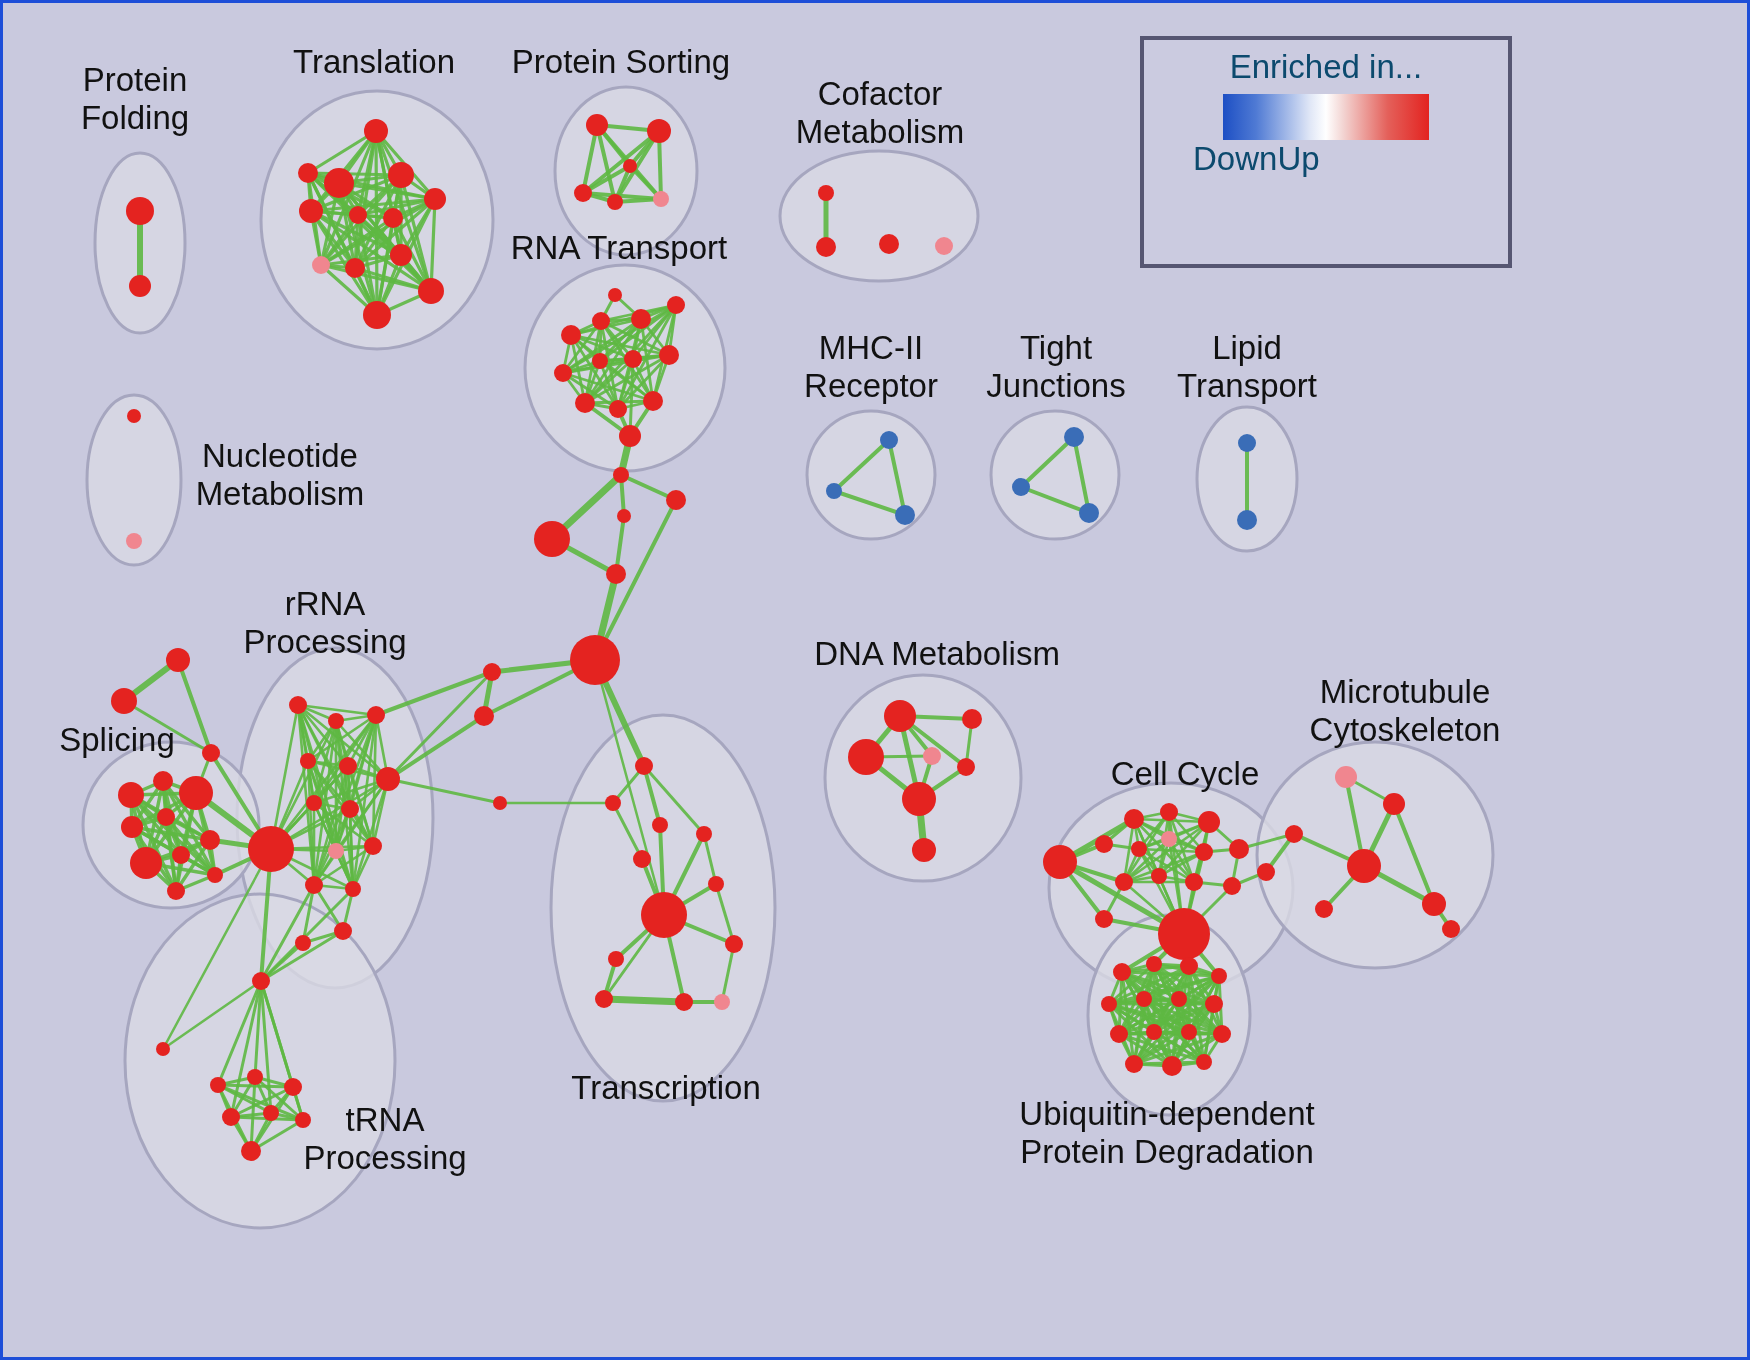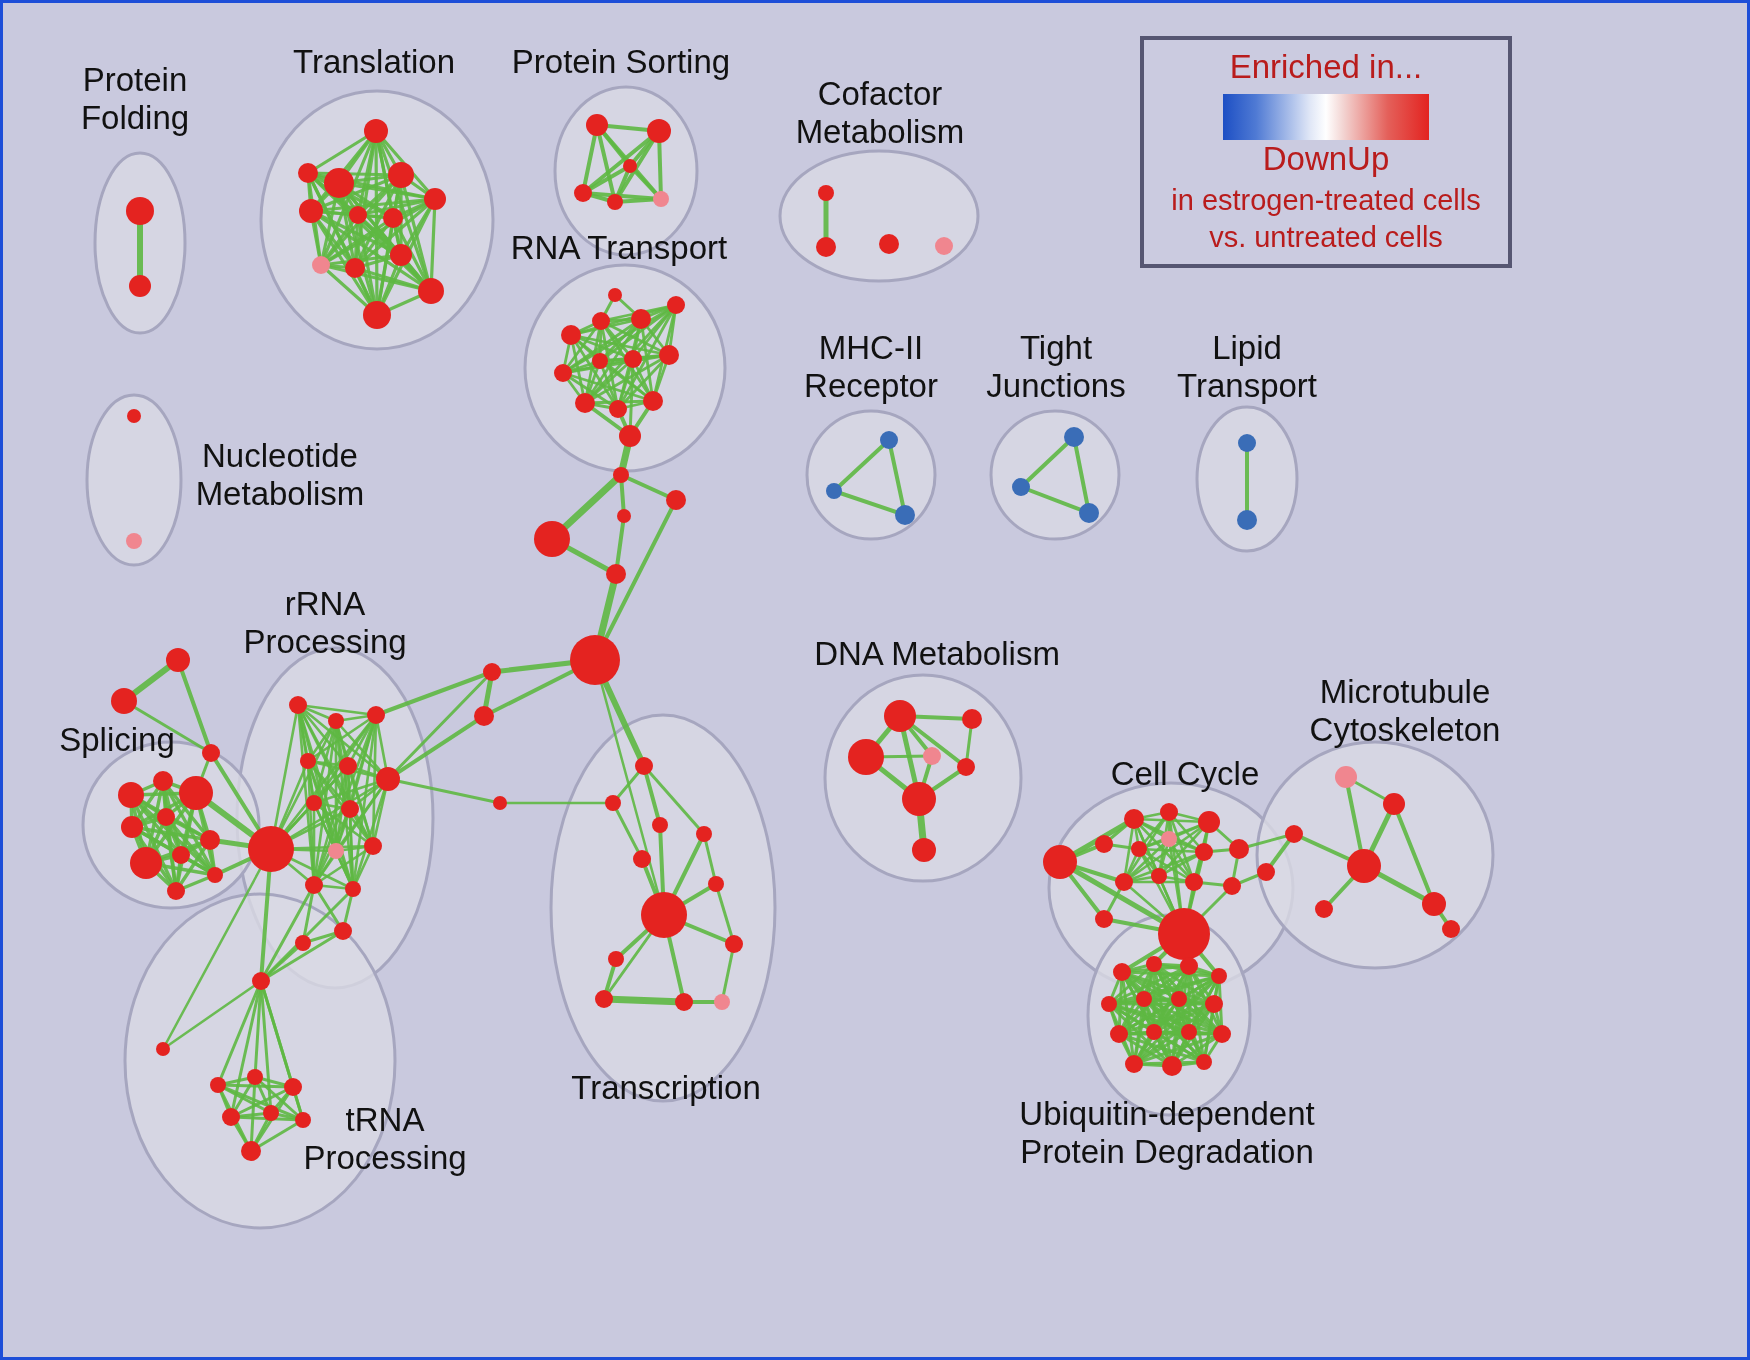--- a/index.html
+++ b/index.html
@@ -6,28 +6,28 @@
   .canvas{
     position:relative;width:1750px;height:1360px;
     background:#c9c9de;border:3px solid #1d4ed8;box-sizing:border-box;
     font-family:"Liberation Sans",sans-serif;overflow:hidden;
   }
   .canvas svg{position:absolute;left:0;top:0;}
   svg text{font-family:"Liberation Sans",sans-serif;}
   .legend{
     position:absolute;left:1137px;top:33px;width:372px;height:232px;
     border:4px solid #565672;box-sizing:border-box;background:#cbcbe0;
-    text-align:center;padding-top:8px;color:#b91c1c;
+    text-align:center;padding-top:8px;color:#0c4a6e;
   }
   .legend-title{font-size:33px;}
   .legend-gradient{
     width:206px;height:46px;margin:8px auto 0;
     background:linear-gradient(90deg,#1d4fc4 0%,#4f7ad4 16%,#dfe6f6 42%,#ffffff 50%,#f3d6d4 58%,#e4605a 80%,#e32320 100%);
   }
-  .legend-scale{display:flex;justify-content:center;width:266px;margin:0 auto;font-size:33px;}
+  .legend-scale{display:flex;justify-content:flex-start;width:266px;margin:0 auto;font-size:33px;}
   .legend-caption{font-size:29px;line-height:37px;margin-top:4px;}
 </style>
 </head>
 <body>
 
 <div class="canvas">
   <svg id="network-svg" width="1750" height="1360" viewBox="0 0 1750 1360">
       <g>
         <ellipse cx="137" cy="240" rx="45" ry="90" fill="#d9d9e3" fill-opacity="0.8" stroke="#a6a6bf" stroke-width="3"></ellipse>
         <ellipse cx="374" cy="217" rx="116" ry="129" fill="#d9d9e3" fill-opacity="0.8" stroke="#a6a6bf" stroke-width="3"></ellipse>
@@ -791,18 +791,14 @@
       </g>
     </svg>
 
   <div class="legend">
     <div class="legend-title">Enriched in...</div>
     <div class="legend-gradient"></div>
     <div class="legend-scale">
       <span>Down</span>
       <span>Up</span>
     </div>
-    <div class="legend-caption">
-      <div>in estrogen-treated cells</div>
-      <div>vs. untreated cells</div>
-    </div>
   </div>
 </div>
 
 </body></html>

